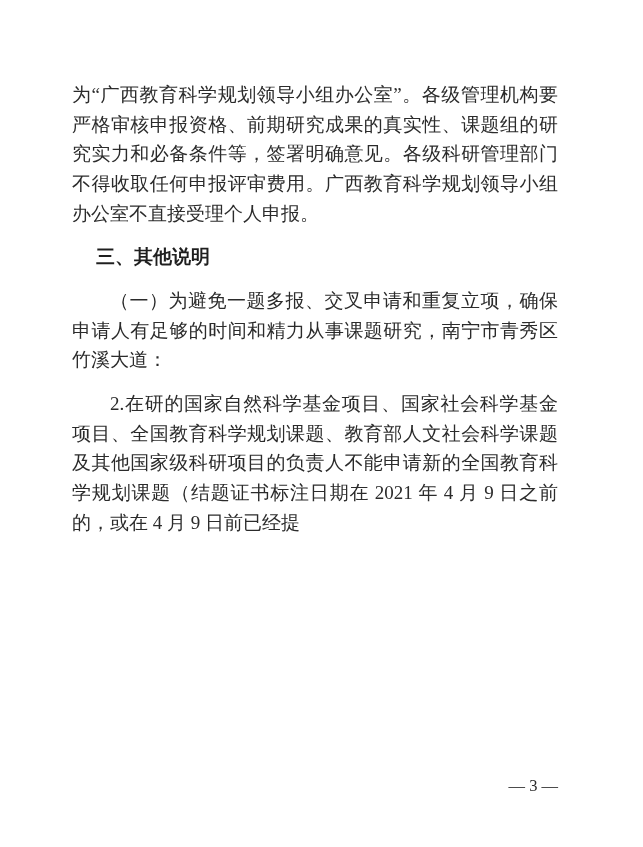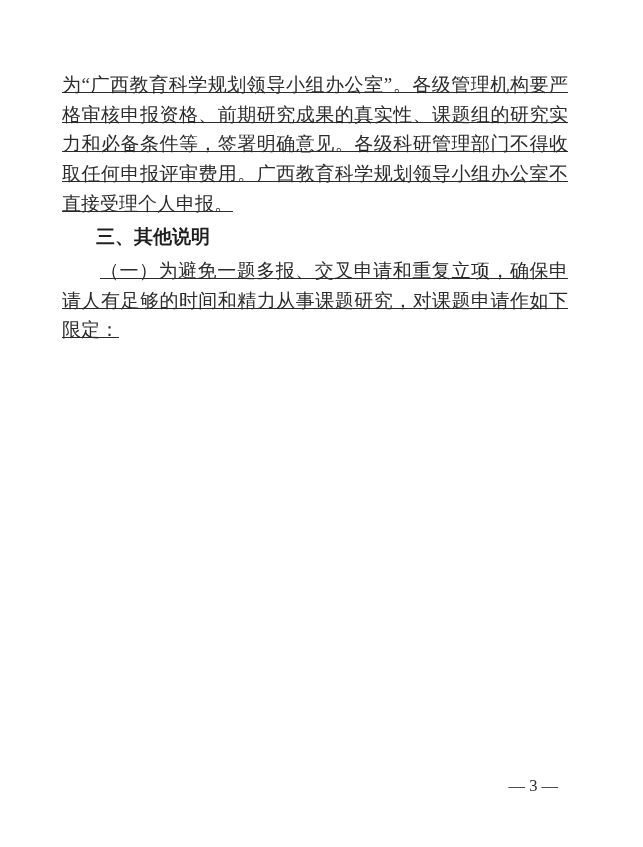--- a/index.html
+++ b/index.html
@@ -20,23 +20,22 @@
     top: 66px;
     width: 514px;
     font-family: "Liberation Serif", "DejaVu Serif", serif;
     font-size: 19px;
     line-height: 29.65px;
     color: #2b2b2b;
     text-align: justify;
     text-align-last: left;
   }
   .content p {
-    margin: 4px;
+    margin: 14px;
     text-indent: 2em;
-    text-decoration: underline;
   }
   .content p.body-continued {
     text-indent: 0;
   }
   .content h3.heading {
     margin: 0;
     text-indent: 2em;
     font-family: "Liberation Sans", "DejaVu Sans", sans-serif;
     font-weight: 700;
     font-size: 19px;
@@ -55,16 +54,17 @@
     color: #2b2b2b;
   }
 </style>
 </head>
 <body>
 
 <div class="page">
   <div class="content">
       <p class="body-continued">为“广西教育科学规划领导小组办公室”。各级管理机构要严格审核申报资格、前期研究成果的真实性、课题组的研究实力和必备条件等，签署明确意见。各级科研管理部门不得收取任何申报评审费用。广西教育科学规划领导小组办公室不直接受理个人申报。</p>
       <h3 class="heading">三、其他说明</h3>
-      <p class="body">（一）为避免一题多报、交叉申请和重复立项，确保申请人有足够的时间和精力从事课题研究，对课题申请作如下限定：</p>
+      <p class="body">（一）为避免一题多报、交叉申请和重复立项，确保申请人有足够的时间和精力从事课题研究，南宁市青秀区竹溪大道：</p>
+      <p class="body">2.在研的国家自然科学基金项目、国家社会科学基金项目、全国教育科学规划课题、教育部人文社会科学课题及其他国家级科研项目的负责人不能申请新的全国教育科学规划课题（结题证书标注日期在 2021 年 4 月 9 日之前的，或在 4 月 9 日前已经提</p>
     </div>
   <div class="footer">— 3 —</div>
 </div>
 
 </body></html>

